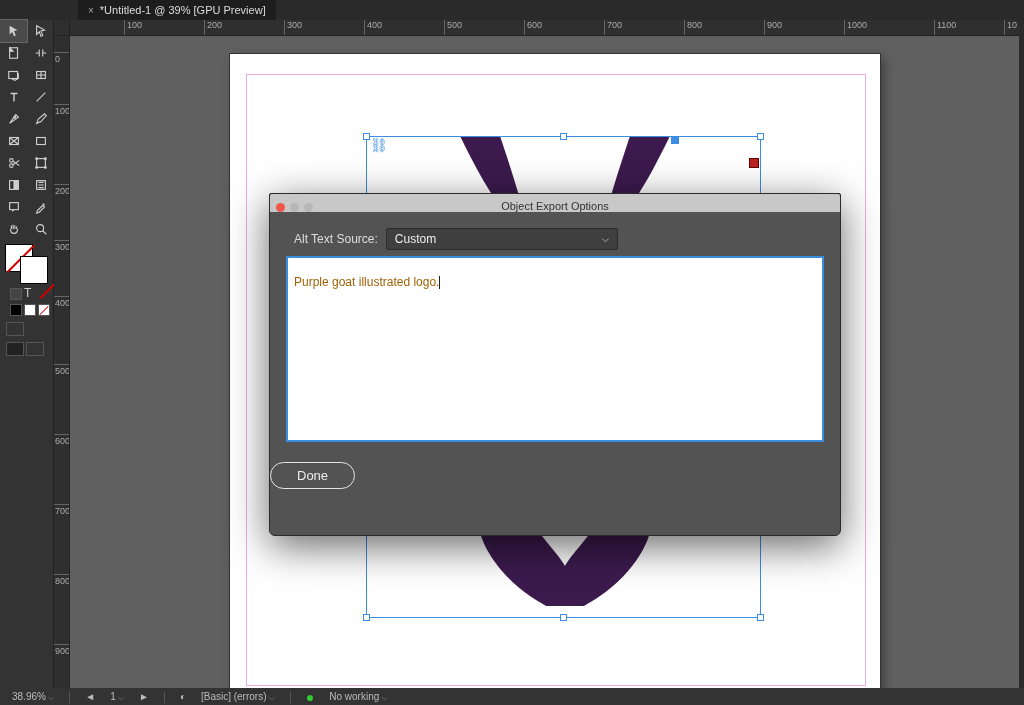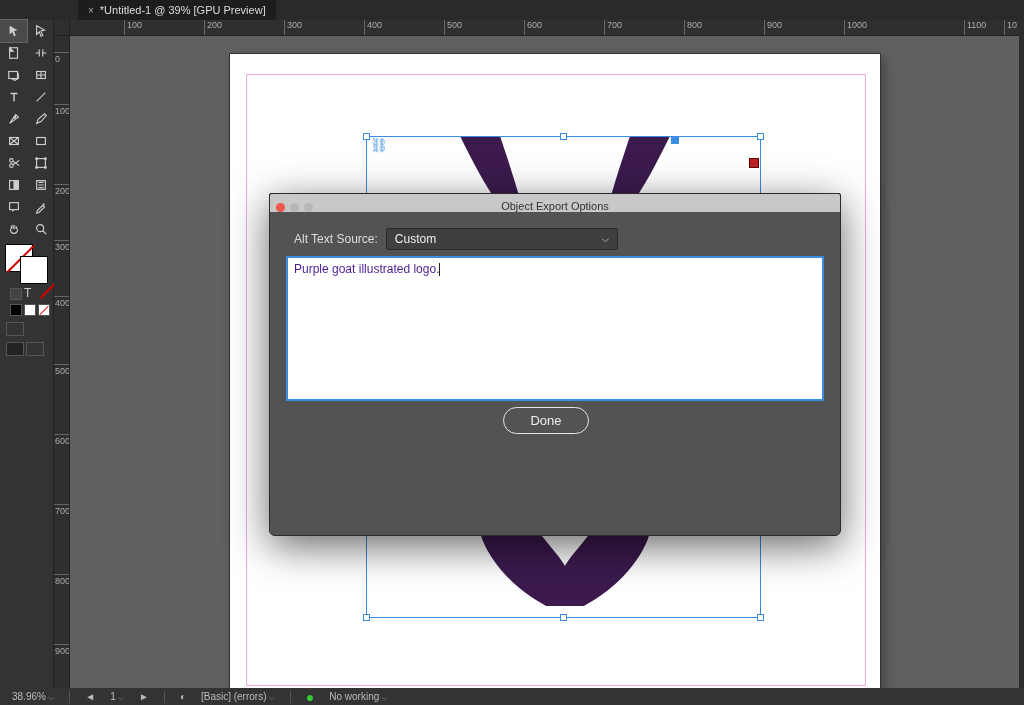--- a/index.html
+++ b/index.html
@@ -72,23 +72,23 @@
   .dot.r { background:#f0564a; }
   .titlebar .ttl { position:absolute; left:0; right:0; text-align:center; color:#333; font-size:11px;}
   .tabsrow { display:flex; justify-content:center; gap:0; margin-top:14px;}
   .dlgTab { padding:4px 12px; font-size:12px; color:#eee; border:1px solid #333; background:#4a4a4a; }
   .dlgTab.active { background:#3b74bd; border-color:#2b5fa6; }
   .dlgTab:not(:first-child){ border-left:none;}
   .formrow { display:flex; align-items:center; gap:8px; margin:16px 24px 6px 24px; }
   .formrow label { color:#ddd; font-size:12px; }
   .select { flex:0 0 232px; height:22px; background:#3f3f3f; border:1px solid #2b2b2b; color:#eee; font-size:12px; display:flex; align-items:center; justify-content:space-between; padding:0 8px; border-radius:2px;}
   .select .chev { font-size:9px; color:#ccc;}
-  .textarea { margin:6px 16px 0 16px; height:145px; background:#fff; border:2px solid #3a8de0; color:#4c1d95; font-size:12px; padding:3px 6px; line-height:16px; }
+  .textarea { margin:6px 16px 0 16px; height:186px; background:#fff; border:2px solid #3a8de0; color:#a16207; font-size:12px; padding:16px 6px; line-height:16px; }
   .textarea .caret { display:inline-block; width:1px; height:13px; background:#222; vertical-align:middle; margin-left:0px;}
-  .donewrap { display:flex; justify-content:center; padding: 6px 18px 0 0;}
+  .donewrap { display:flex; justify-content:flex-start; padding: 20px 18px 0 0;}
   .donebtn { border:1.5px solid #e6e6e6; color:#eee; background:transparent; border-radius:18px; padding:5px 26px; font-size:13px;}
 
   
   .rightedge { position:absolute; right:0; top:20px; bottom:17px; width:5px; background:#2c2c2c; }
 </style>
 </head>
 <body>
 
 <div class="tabbar">
   <div class="tab">
@@ -249,21 +249,21 @@
     <div class="tickh" style="left:54px"><span>100</span></div>
     <div class="tickh" style="left:134px"><span>200</span></div>
     <div class="tickh" style="left:214px"><span>300</span></div>
     <div class="tickh" style="left:294px"><span>400</span></div>
     <div class="tickh" style="left:374px"><span>500</span></div>
     <div class="tickh" style="left:454px"><span>600</span></div>
     <div class="tickh" style="left:534px"><span>700</span></div>
     <div class="tickh" style="left:614px"><span>800</span></div>
     <div class="tickh" style="left:694px"><span>900</span></div>
     <div class="tickh" style="left:774px"><span>1000</span></div>
-    <div class="tickh" style="left:894px"><span>1100</span></div>
+    <div class="tickh" style="left:864px"><span>1100</span></div>
     <div class="tickh" style="left:934px"><span>10</span></div>
   </div>
   <div class="ruler-v">
     <div class="tickv" style="top:16px">
         <span class="lab">0</span>
       </div>
     <div class="tickv" style="top:68px">
         <span class="lab">100</span>
       </div>
     <div class="tickv" style="top:148px">

